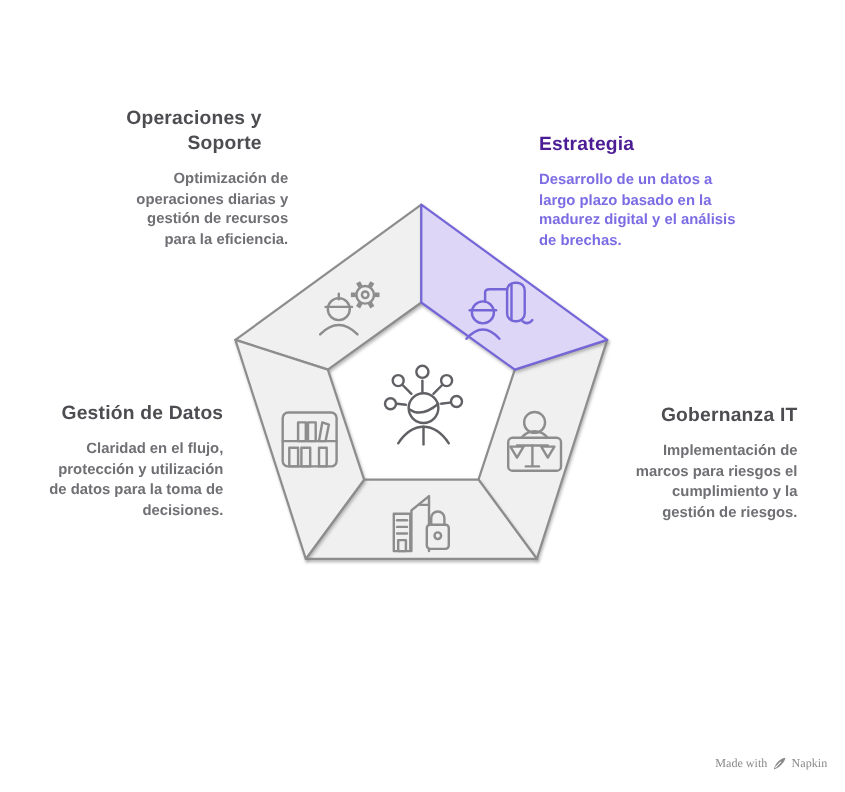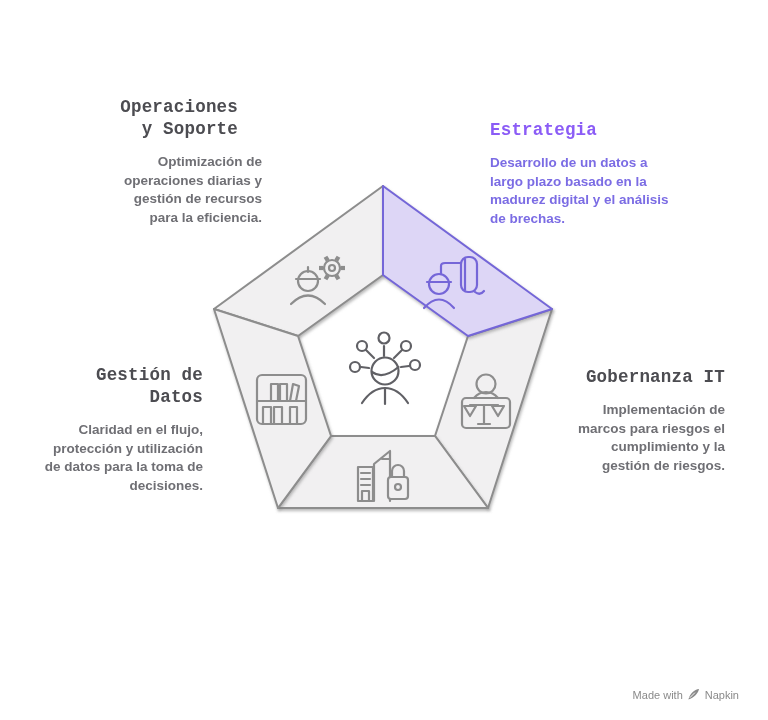--- a/index.html
+++ b/index.html
@@ -13,36 +13,36 @@
   .seg{stroke-width:2;stroke-linejoin:round;filter:drop-shadow(1.5px 2.5px 1.5px rgba(125,125,125,0.55));}
   .seg.gray{fill:#f1f0f1;stroke:#8d8d8d;}
   .seg.purple{fill:#ddd6f6;stroke:#7466d8;}
   .ic{fill:none;stroke:#8d8d8d;stroke-width:2.2;stroke-linecap:round;stroke-linejoin:round;}
   .ic.purple{stroke:#7566d8;}
   .ic.dark{stroke:#606065;}
   .tooth{stroke-width:4.2;stroke-linecap:butt;}
   .txt{position:absolute;}
   .sec-title{
     margin:0 0 13px 0;font-size:17.5px;font-weight:bold;line-height:1.26;
-    color:#4c4c51;letter-spacing:0.2px;font-family:Liberation Mono, monospace;
+    color:#4c4c51;letter-spacing:0.2px;
   }
   .sec-desc{
     margin:0;font-size:13.5px;line-height:1.37;color:#6f6f74;font-weight:700;
   }
-  .hl .sec-title{color:#8b5cf6;}
+  .hl .sec-title{color:#4c1d95;}
   .hl .sec-desc{color:#7b6ce4;font-weight:bold;}
   .txt-operaciones{top:96px;right:506px;width:158px;text-align:right;}
   .txt-operaciones .sec-title{padding-right:24px;}
   .txt-estrategia{top:119px;left:490px;width:185px;text-align:left;}
   .txt-gestion{top:364px;right:565px;width:160px;text-align:right;}
   .txt-gobernanza{top:366px;left:565px;width:160px;text-align:right;}
   .txt-ciberseguridad{top:552px;left:297px;width:170px;text-align:center;}
   #footer{
-    position:absolute;right:29px;bottom:19px;display:flex;align-items:flex-end;gap:4px;
-    font-size:11px;color:#8a8a8a;
+    position:absolute;right:16px;bottom:19px;display:flex;align-items:flex-start;gap:4px;
+    font-size:11px;color:#8a8a8a;font-family:Liberation Serif, serif;
   }
   #footer .brand{margin-left:1px;}
 </style>
 </head>
 <body>
 
 <div id="stage">
 
   <svg id="diagram" width="768" height="720" viewBox="0 0 768 720">
 

